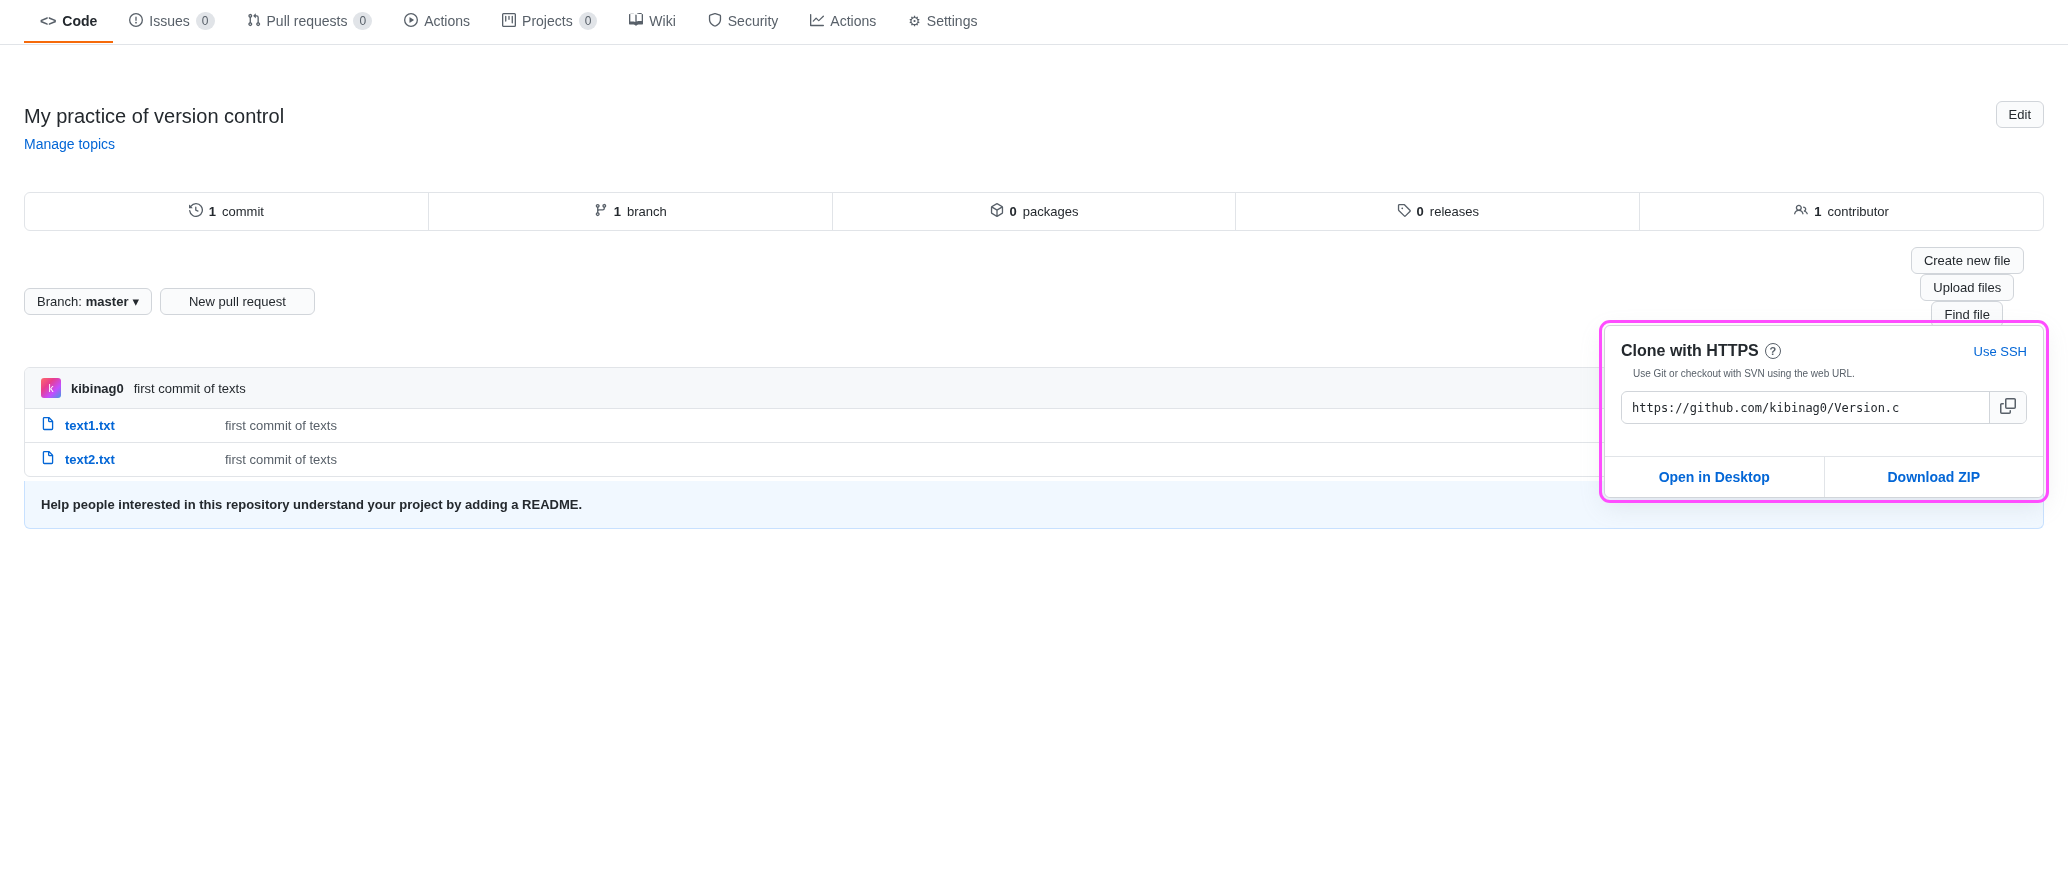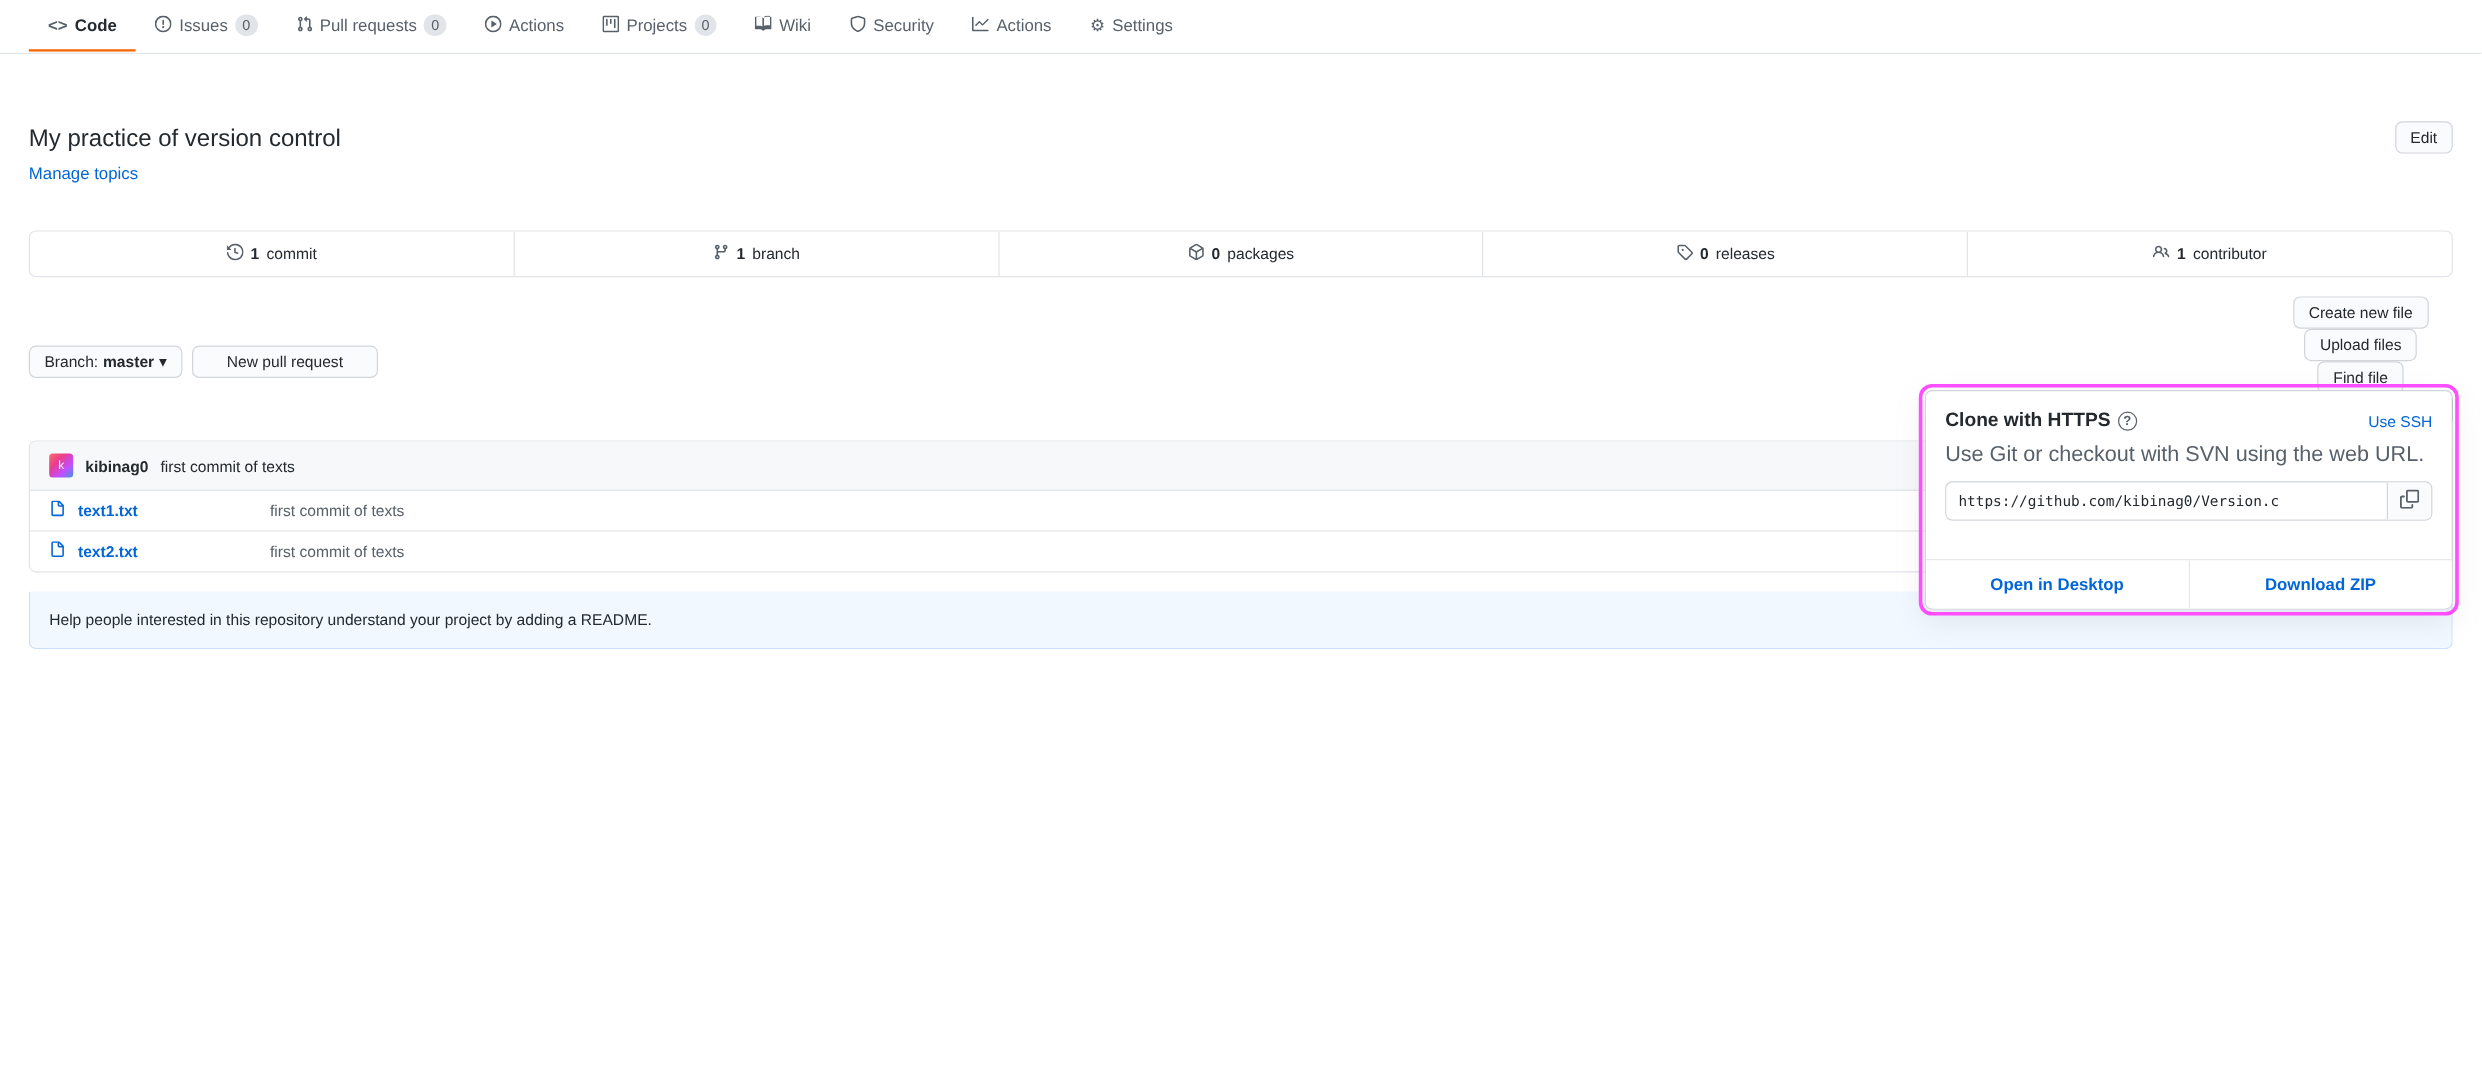--- a/index.html
+++ b/index.html
@@ -268,23 +268,24 @@
       align-items: center;
       gap: 6px;
     }
     .use-ssh-link {
       color: #0366d6;
       font-size: 13px;
       cursor: pointer;
       text-decoration: none;
     }
     .clone-description {
-      font-size: 18px;
+      font-size: 10px;
       color: #586069;
       margin-bottom: 12px;
+      margin-left: 12px;
     }
     .clone-url-row {
       display: flex;
       align-items: center;
       gap: 0;
       border: 1px solid #d1d5da;
       border-radius: 6px;
       overflow: hidden;
       margin-bottom: 16px;
     }
@@ -516,21 +517,21 @@
         <svg width="14" height="14" viewBox="0 0 16 16" fill="#0366d6">
             <path fill-rule="evenodd" d="M3.75 1.5a.25.25 0 00-.25.25v11.5c0 .138.112.25.25.25h8.5a.25.25 0 00.25-.25V6H9.75A1.75 1.75 0 018 4.25V1.5H3.75zm5.75.56v2.19c0 .138.112.25.25.25h2.19L9.5 2.06zM2 1.75C2 .784 2.784 0 3.75 0h5.086c.464 0 .909.184 1.237.513l3.414 3.414c.329.328.513.773.513 1.237v8.086A1.75 1.75 0 0112.25 15h-8.5A1.75 1.75 0 012 13.25V1.75z"></path>
           </svg>
       </span>
       <a class="file-name">text2.txt</a>
       <span class="file-commit">first commit of texts</span>
     </div>
   </div>
 
   
-  <div class="readme-banner" style="margin-top:16px; border-top:none; border-radius:0 0 6px 6px;">
+  <div class="readme-banner" style="margin-top:4px; border-top:none; border-radius:0 0 6px 6px;font-weight:bold;">
     <span>Help people interested in this repository understand your project by adding a README.</span>
   </div>
 
   
   <div class="clone-dropdown">
     <div class="clone-dropdown-inner">
       <div class="clone-title-row">
         <div class="clone-title">
           <span>Clone with HTTPS</span>
           <span class="question-icon">?</span>

